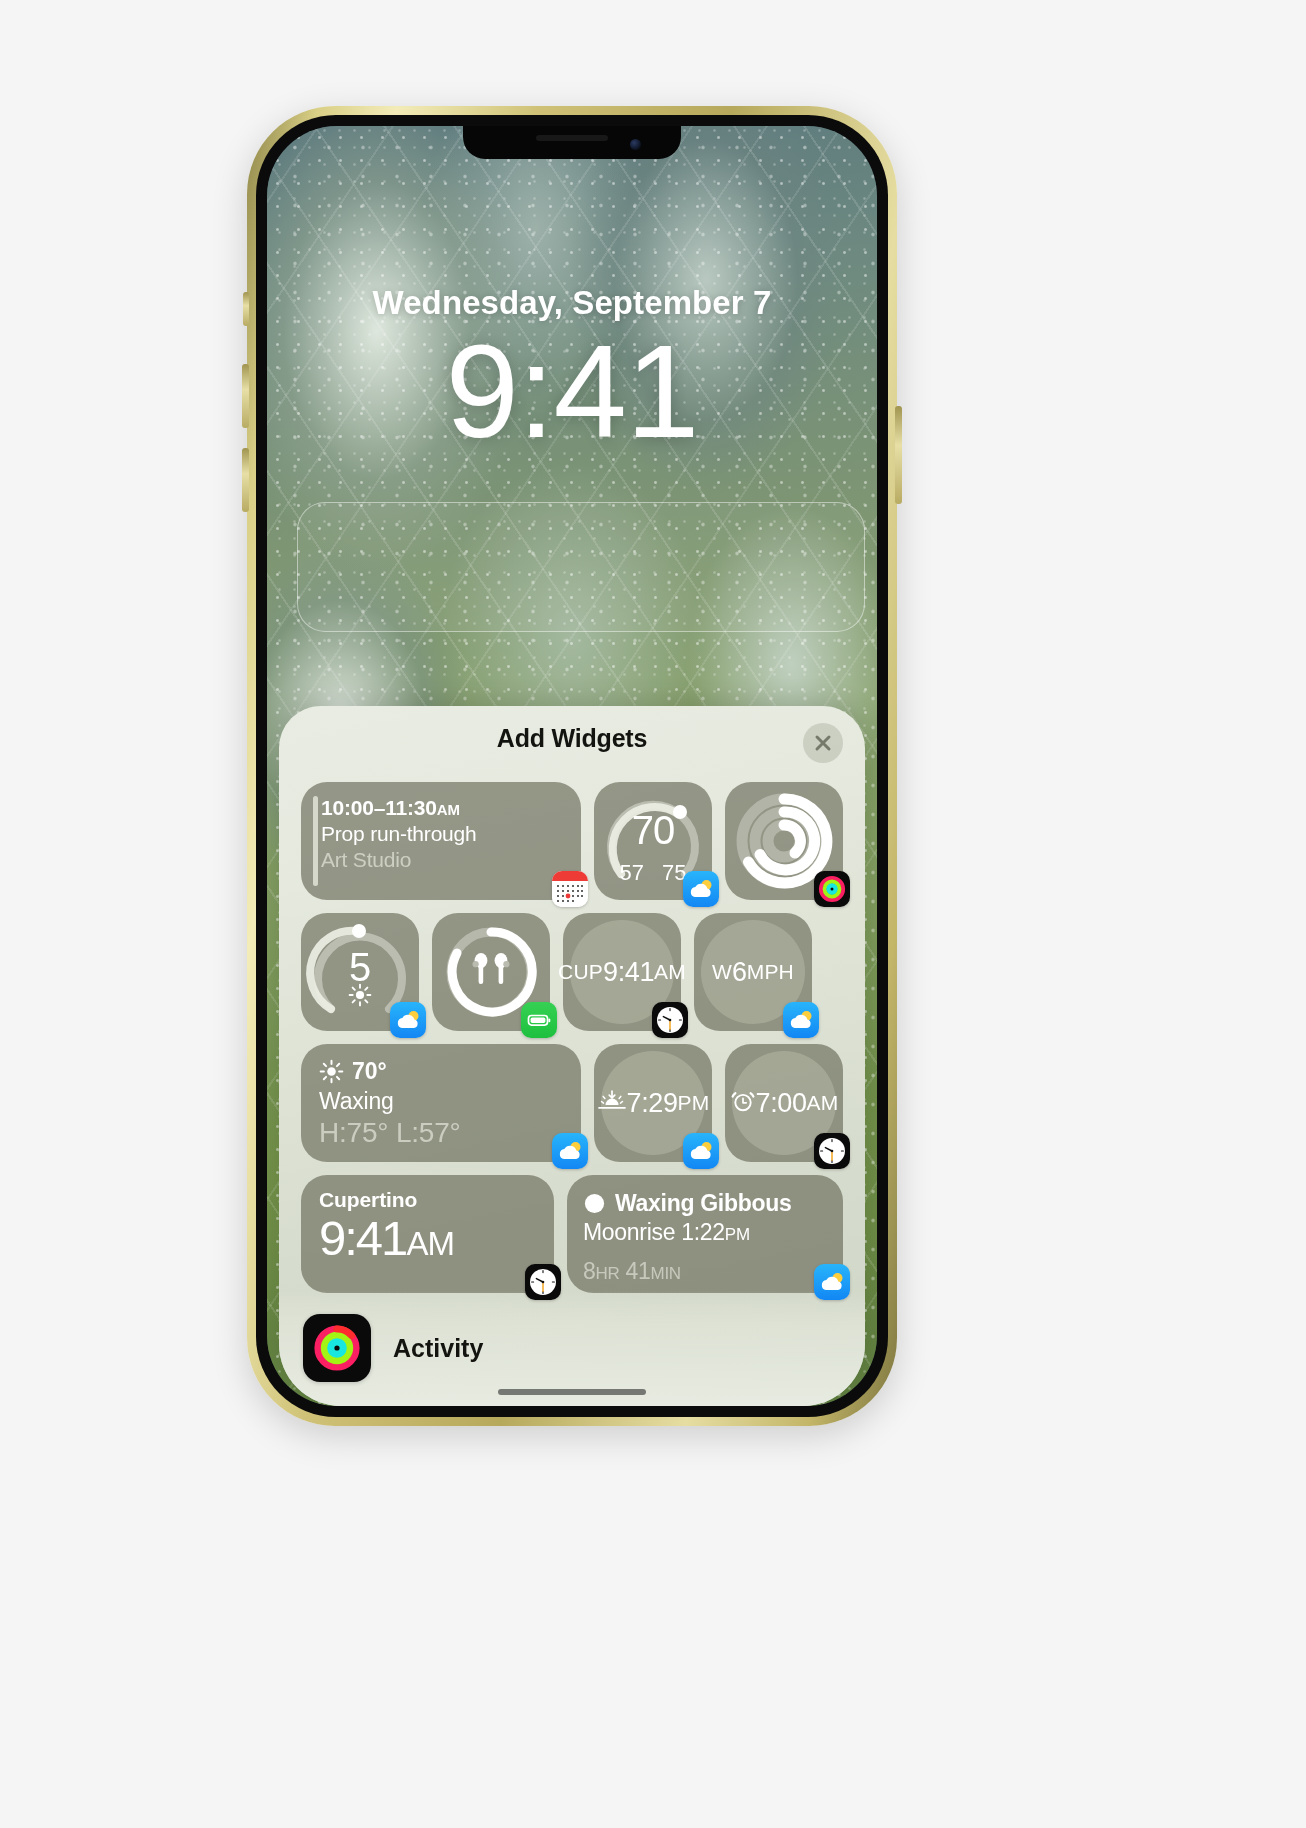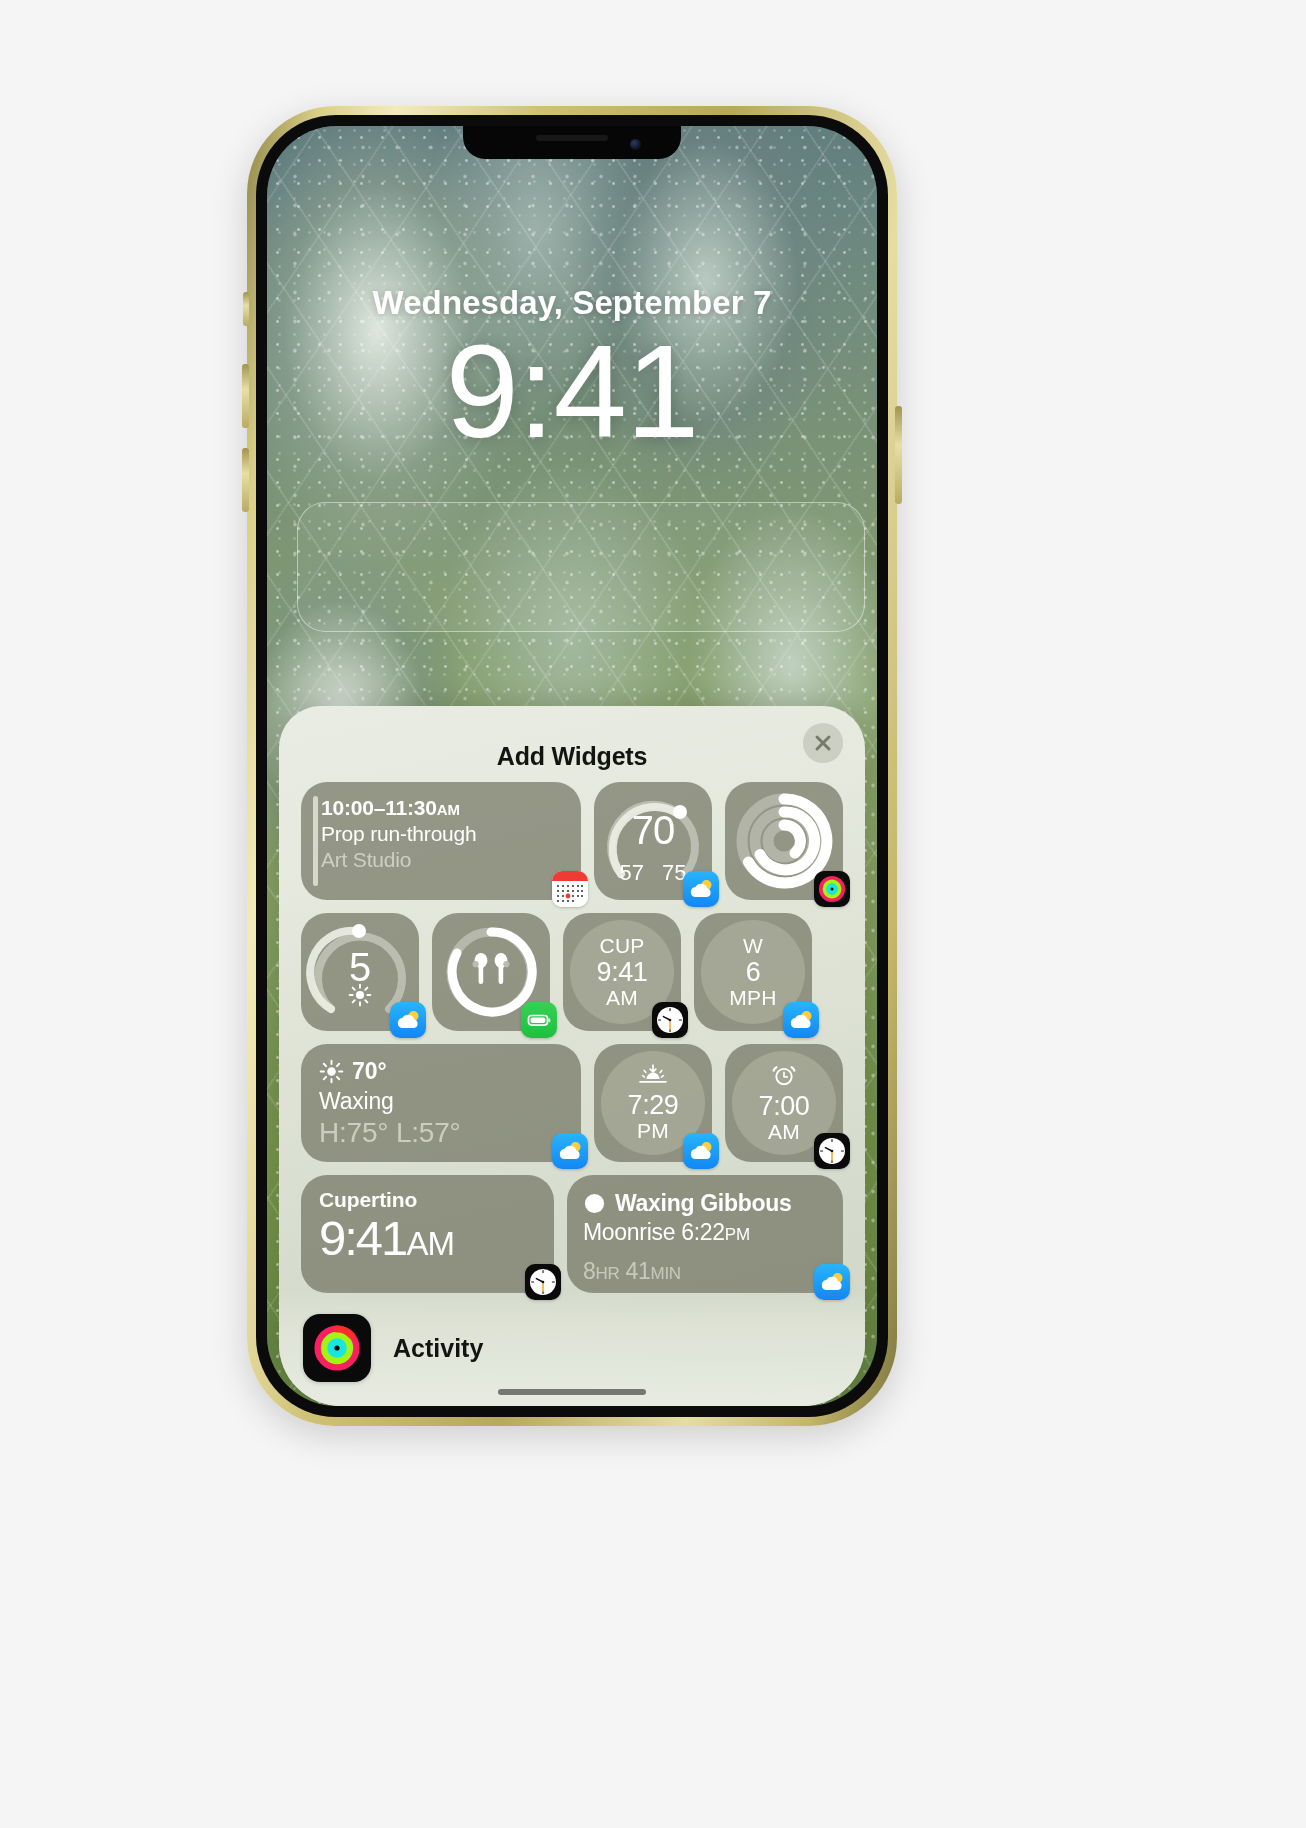--- a/index.html
+++ b/index.html
@@ -134,21 +134,21 @@
     left: 12px; right: 12px; bottom: 0; top: 580px;
     border-radius: 42px 42px 62px 62px;
     background: linear-gradient(168deg, #e9ece2 0%, #e5e9de 22%, #dde2d4 48%, #d6dccd 72%, #cfd6c6 100%);
     box-shadow: 0 -4px 26px rgba(0,0,0,0.14);
     overflow: hidden;
   }
   #sheet-header {
     position: relative; height: 74px;
   }
   #sheet-title {
-    position: absolute; left: 0; right: 0; top: 36px;
+    position: absolute; left: 0; right: 0; top: 18px;
     text-align: center;
     font-size: 25px; font-weight: 700; color: #13140f;
     letter-spacing: -0.2px;
   }
   #close-button {
     position: absolute; right: 22px; top: 17px;
     width: 40px; height: 40px; border-radius: 50%;
     background: rgba(122,130,112,0.25);
     display: flex; align-items: center; justify-content: center;
     cursor: pointer;
@@ -171,21 +171,21 @@
   }
   .w-sq { width: 118px; height: 118px; flex: 0 0 118px; }
   .w-wide { flex: 1 1 auto; height: 118px; }
 
   
   .plate {
     position: absolute; left: 50%; top: 50%;
     transform: translate(-50%,-50%);
     width: 104px; height: 104px; border-radius: 50%;
     background: rgba(176,179,160,0.62);
-    display: flex; flex-direction: column;
+    display: flex; flex-direction: row;
     align-items: center; justify-content: center;
     color: #fff; line-height: 1.04; text-align: center;
   }
   .plate .lbl-top { font-size: 21px; font-weight: 400; letter-spacing: 0.2px; }
   .plate .lbl-mid { font-size: 27px; font-weight: 400; letter-spacing: -0.4px; margin: 1px 0; }
   .plate .lbl-bot { font-size: 21px; font-weight: 400; letter-spacing: 0.2px; }
   .plate .glyph { margin-bottom: 1px; }
 
   
   .badge {
@@ -545,21 +545,21 @@
               </div>
 
               <div class="w w-wide moon-w">
                 <div class="moon-l1">
                   <svg width="23" height="23" viewBox="0 0 24 24">
                     <circle cx="12" cy="12" r="10" fill="#fff"></circle>
                     <path d="M12 2 a10 10 0 0 0 0 20 a7 7 0 0 1 0 -20 Z" fill="#5f6253"></path>
                   </svg>
                   <span>Waxing Gibbous</span>
                 </div>
-                <div class="moon-l2"><span>Moonrise 6:22</span><span class="sm">PM</span></div>
+                <div class="moon-l2"><span>Moonrise 1:22</span><span class="sm">PM</span></div>
                 <div class="moon-l3"><span>8</span><span class="sm">HR</span><span>&nbsp;</span><span>41</span><span class="sm">MIN</span></div>
                 <div class="badge badge-weather">
                   <svg width="26" height="26" viewBox="0 0 26 26">
                     <circle cx="18.5" cy="9" r="5" fill="#ffce3d"></circle>
                     <path d="M7 21 a5 5 0 0 1 0.3-9.9 A6.6 6.6 0 0 1 19.4 12.6 A4.3 4.3 0 0 1 19 21 Z" fill="#fff"></path>
                   </svg>
                 </div>
               </div>
             </div>
 

